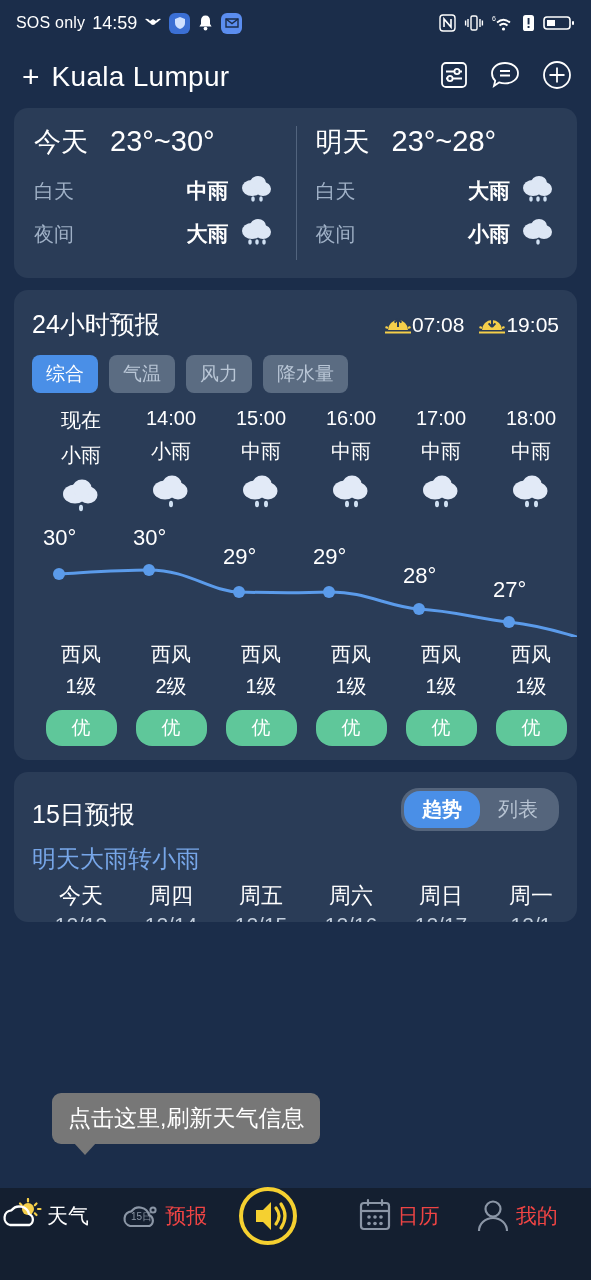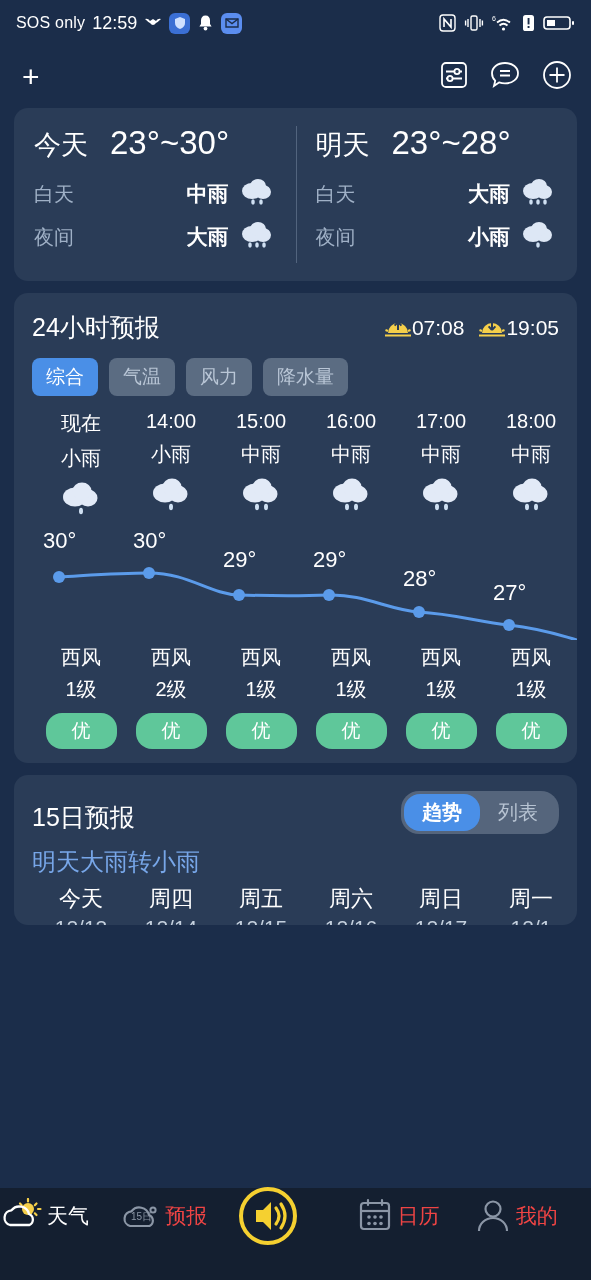--- a/index.html
+++ b/index.html
@@ -49,21 +49,21 @@
 
   
   .td-card { display: flex; padding: 16px 0 18px 0; position: relative; }
   .td-half { flex: 1; padding: 0 20px; }
   .td-divider {
     position: absolute; left: 50%; top: 18px; bottom: 18px;
     width: 1px; background: #52647e;
   }
   .td-top { display: flex; align-items: baseline; gap: 22px; margin-bottom: 14px; }
   .td-day { font-size: 27px; color: #fff; }
-  .td-range { font-size: 33px; color: #fff; }
+  .td-range { font-size: 29px; color: #fff; }
   .td-row { display: flex; align-items: center; margin-bottom: 9px; justify-content: center; }
   .td-label { font-size: 20px; color: #9fb0c6; }
   .td-val { margin-left: auto; display: flex; align-items: center; gap: 9px; }
   .td-cond { font-size: 21px; color: #fff; font-weight: bold; }
 
   
   .h24-card { padding: 18px 0 14px 0; }
   .h24-head { display: flex; align-items: center; padding: 0 18px; }
   .h24-title { font-size: 25px; color: #fff; }
   .sun-wrap { margin-left: auto; display: flex; align-items: center; gap: 14px; }
@@ -140,21 +140,21 @@
   .nav-icon { height: 40px; display: flex; align-items: center; justify-content: center; }
 </style>
 </head>
 <body>
 
 <div id="app">
 
   <div class="statusbar">
     <div class="sb-left">
       <span class="sb-sos">SOS only</span>
-      <span class="sb-time">12:59</span>
+      <span class="sb-time">14:59</span>
       <svg class="sb-ico" width="18" height="16" viewBox="0 0 18 16">
         <path d="M1 4 Q4 3 6 6 L9 4 L12 6 Q14 3 17 4 Q14 7 12 8 Q9 12 6 8 Q4 7 1 4Z" fill="#ffffff"></path>
       </svg>
       <span class="sb-badge">
         <svg width="12" height="14" viewBox="0 0 12 14">
             <path d="M6 1 L11 3 V7 Q11 11 6 13 Q1 11 1 7 V3Z" fill="#cfe0ff"></path>
           </svg>
       </span>
       <svg class="sb-ico" width="17" height="18" viewBox="0 0 17 18">
         <path d="M8.5 1.5 C5.5 1.5 4 3.6 4 6.3 V10 L2.4 12.4 H14.6 L13 10 V6.3 C13 3.6 11.5 1.5 8.5 1.5Z" fill="#ffffff"></path>
@@ -190,20 +190,21 @@
       <svg class="sb-ico" width="32" height="18" viewBox="0 0 32 18">
         <rect x="1" y="3" width="26" height="12" rx="3" fill="none" stroke="#fff" stroke-width="1.6"></rect>
         <rect x="4" y="6" width="8" height="6" fill="#fff"></rect>
         <rect x="29" y="7" width="2" height="4" rx="1" fill="#fff"></rect>
       </svg>
     </div>
   </div>
 
   <div class="header">
     <span class="hdr-plus">+</span>
+    <span class="city">Kuala Lumpur</span>
     <div class="hdr-icons">
       <span>
         <svg width="30" height="30" viewBox="0 0 30 30">
           <rect x="3" y="3" width="24" height="24" rx="4" fill="none" stroke="#fff" stroke-width="1.8"></rect>
           <path d="M7 11.5 H23 M7 18.5 H23" stroke="#fff" stroke-width="1.8"></path>
           <circle cx="18" cy="11.5" r="2.6" fill="#2a3c57" stroke="#fff" stroke-width="1.8"></circle>
           <circle cx="11" cy="18.5" r="2.6" fill="#2a3c57" stroke="#fff" stroke-width="1.8"></circle>
         </svg>
       </span>
       <span>
@@ -541,20 +542,21 @@
 
       </div>
       <div class="dcol">
         <span class="d-wk">周一</span>
         <span class="d-date">12/1</span>
 
       </div>
     </div>
   </div>
 
+  <div class="tooltip">点击这里,刷新天气信息</div>
 
   <div class="bottomnav">
     <div class="nav-item active">
       <span class="nav-icon">
         <svg width="44" height="36" viewBox="0 0 44 36">
           <circle cx="28" cy="11" r="6" fill="#f5cf4a"></circle>
           <g stroke="#f5cf4a" stroke-width="2.2" stroke-linecap="round">
             <path d="M28 1 V3.4"></path>
               <path d="M36.5 5.5 L34.8 7.2"></path>
               <path d="M38 11 H40.5"></path>

